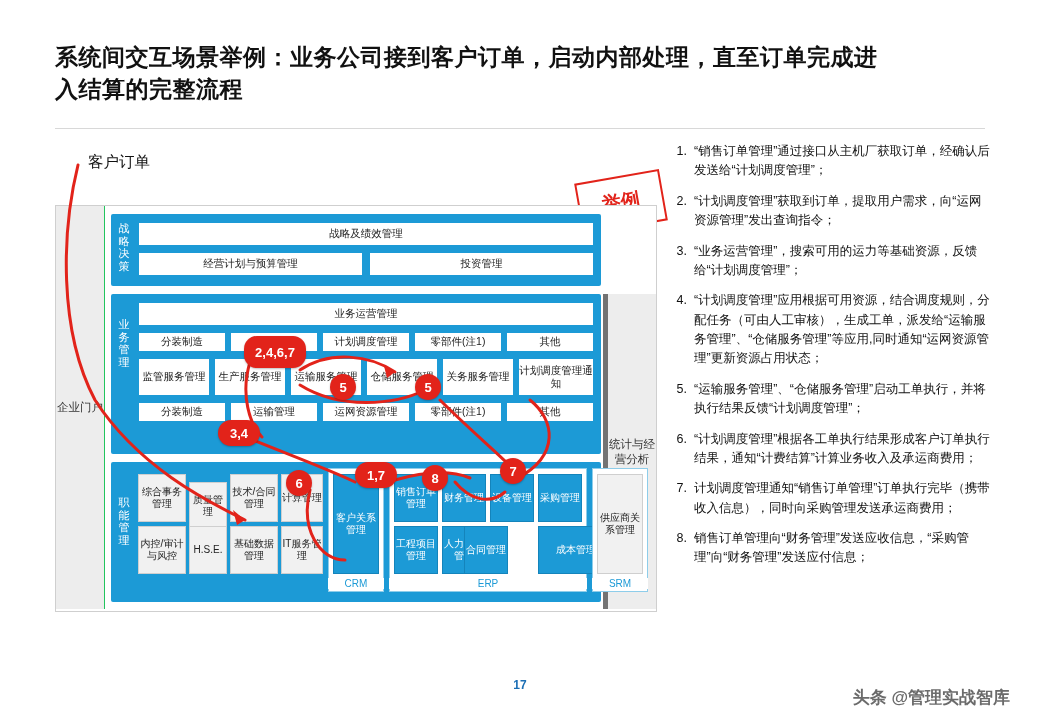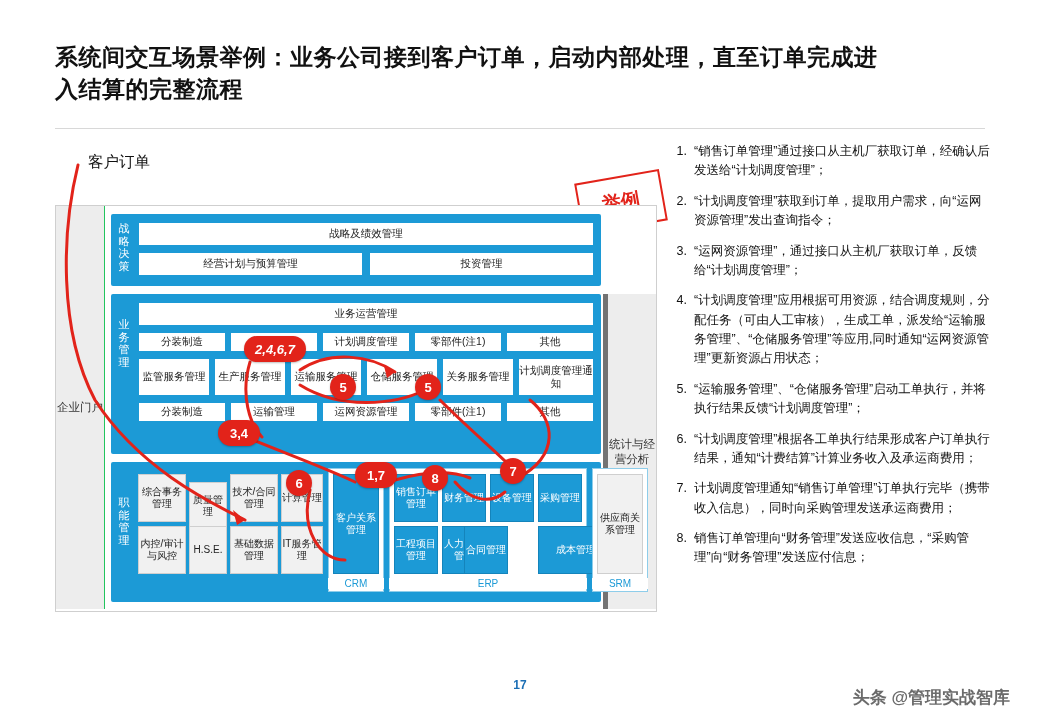--- a/index.html
+++ b/index.html
@@ -200,41 +200,41 @@
       <path d="M440,400 C470,430 500,455 512,468"></path>
       <path d="M250,362 C240,395 250,425 262,437"></path>
     </g>
     <g fill="#e2231a">
       <polygon points="245,520 233,510 237,525"></polygon>
       <polygon points="395,372 384,366 387,378"></polygon>
       <polygon points="425,390 436,384 433,396"></polygon>
     </g>
   </svg>
 
-  <div class="marker" style="left:244px;top:336px;width:62px;height:26px;border-radius:13px;font-style:italic;">2,4,6,7</div>
+  <div class="marker" style="left:244px;top:336px;width:62px;height:32px;border-radius:13px;">2,4,6,7</div>
   <div class="marker" style="left:330px;top:374px;width:26px;height:26px;">5</div>
   <div class="marker" style="left:415px;top:374px;width:26px;height:26px;">5</div>
   <div class="marker" style="left:218px;top:420px;width:42px;height:26px;border-radius:13px;">3,4</div>
   <div class="marker" style="left:286px;top:470px;width:26px;height:26px;">6</div>
   <div class="marker" style="left:355px;top:462px;width:42px;height:26px;border-radius:13px;">1,7</div>
   <div class="marker" style="left:422px;top:465px;width:26px;height:26px;">8</div>
   <div class="marker" style="left:500px;top:458px;width:26px;height:26px;">7</div>
 
   <div class="steps">
     <div class="step">
       <div class="step-num">1.</div>
       <div class="step-txt">“销售订单管理”通过接口从主机厂获取订单，经确认后发送给“计划调度管理”；</div>
     </div>
     <div class="step">
       <div class="step-num">2.</div>
       <div class="step-txt">“计划调度管理”获取到订单，提取用户需求，向“运网资源管理”发出查询指令；</div>
     </div>
     <div class="step">
       <div class="step-num">3.</div>
-      <div class="step-txt">“运网资源管理”，通过接口从主机厂获取订单，反馈给“计划调度管理”；</div>
+      <div class="step-txt">“业务运营管理”，搜索可用的运力等基础资源，反馈给“计划调度管理”；</div>
     </div>
     <div class="step">
       <div class="step-num">4.</div>
       <div class="step-txt">“计划调度管理”应用根据可用资源，结合调度规则，分配任务（可由人工审核），生成工单，派发给“运输服务管理”、“仓储服务管理”等应用,同时通知“运网资源管理”更新资源占用状态；</div>
     </div>
     <div class="step">
       <div class="step-num">5.</div>
       <div class="step-txt">“运输服务管理”、“仓储服务管理”启动工单执行，并将执行结果反馈“计划调度管理”；</div>
     </div>
     <div class="step">

